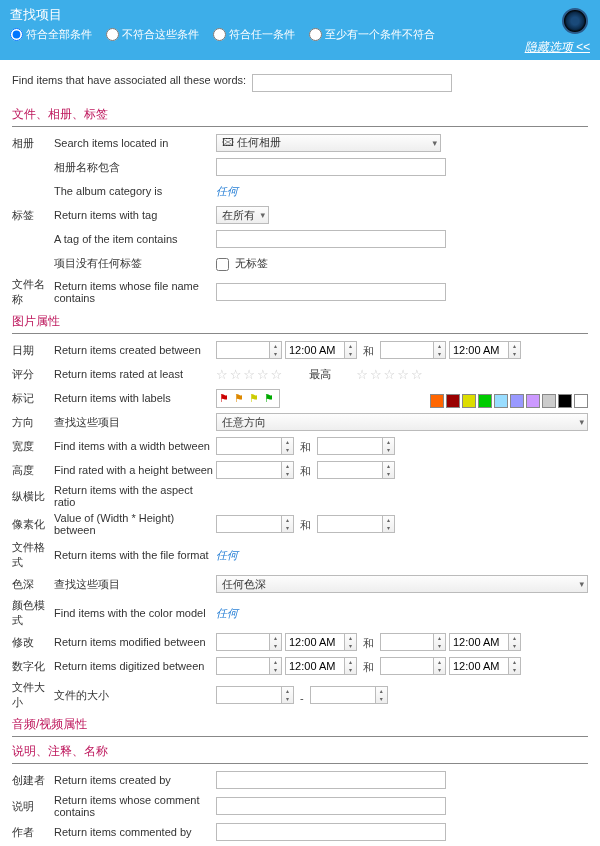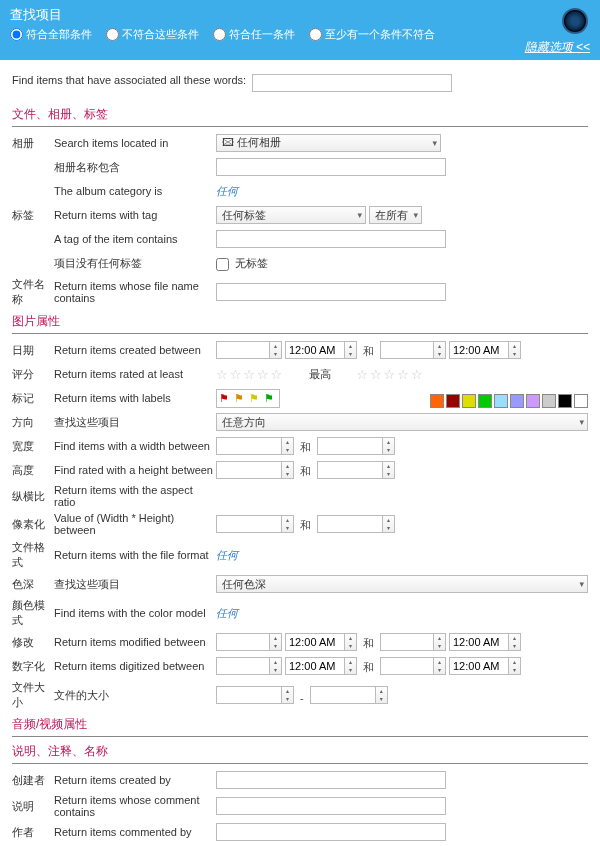--- a/index.html
+++ b/index.html
@@ -97,23 +97,20 @@
       <div class="c1"></div>
       <div class="c2">The album category is</div>
       <div class="c3">
         <span class="link">任何</span>
       </div>
     </div>
 <div class="row">
       <div class="c1">标签</div>
       <div class="c2">Return items with tag</div>
       <div class="c3">
-        <div class="sel sel-m">
-          <span>任何标签</span>
-        </div>
         <div class="sel sel-x">
           <span>在所有</span>
         </div>
       </div>
     </div>
 <div class="row">
       <div class="c1"></div>
       <div class="c2">A tag of the item contains</div>
       <div class="c3">
         <input type="text" class="inp-m" style="">

